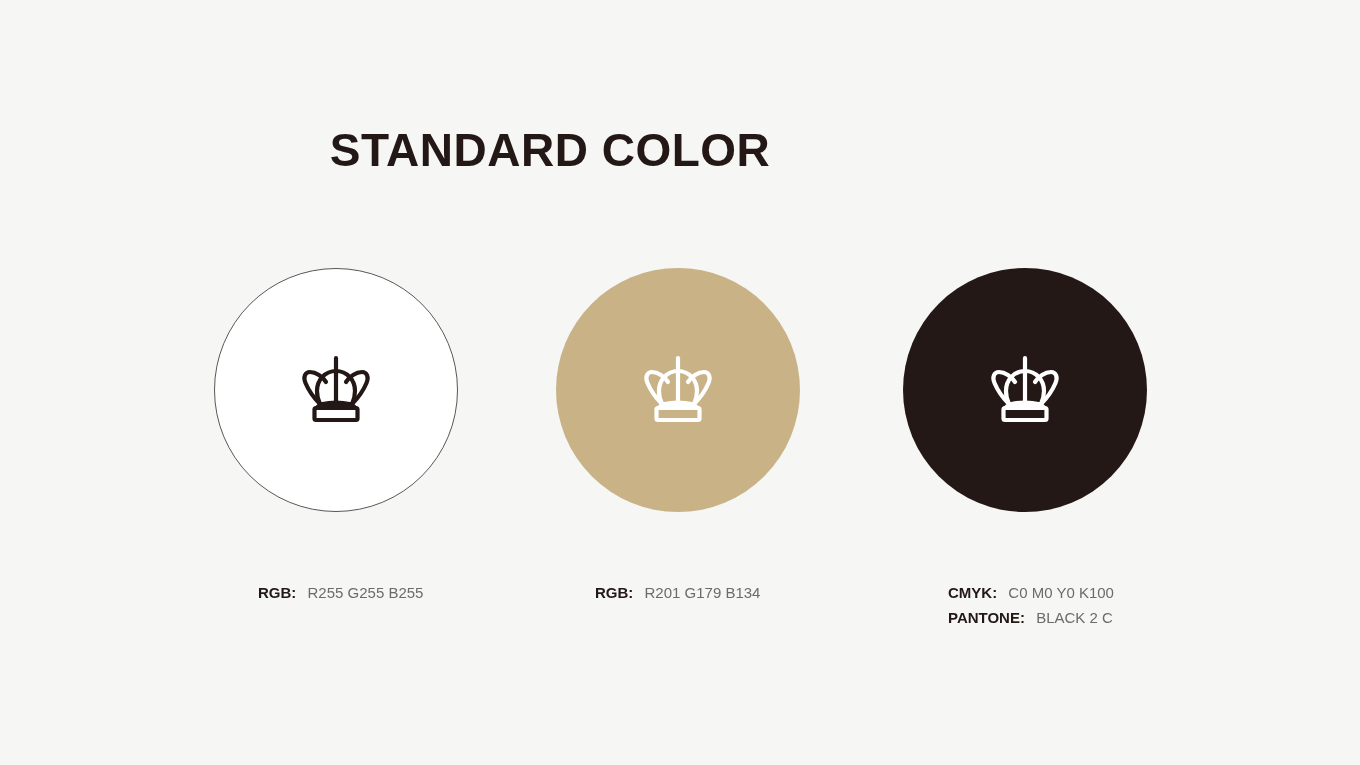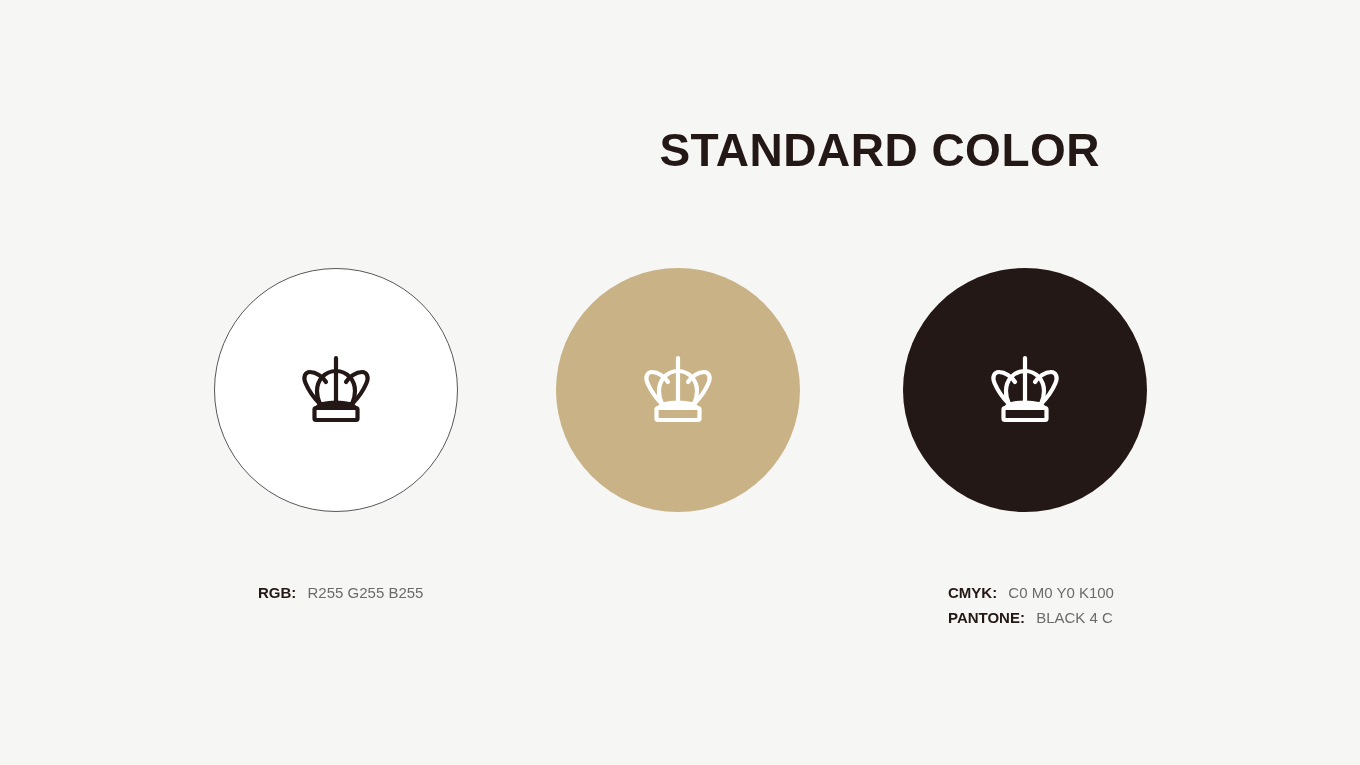--- a/index.html
+++ b/index.html
@@ -22,21 +22,21 @@
     width: 1360px;
     height: 765px;
   }
 
   
   .page-title {
     position: absolute;
     top: 122px;
     left: 0;
     width: 1100px;
-    text-align: right;
+    text-align: center;
     font-size: 46px;
     font-weight: bold;
     letter-spacing: 0.5px;
     color: #231815;
     line-height: 56px;
     white-space: pre;
   }
 
   
   .swatches {
@@ -146,20 +146,24 @@
             <line x1="52" y1="4" x2="52" y2="47"></line>
             <path d="M52 17 C41 17 33 26 33 37 C33 43 34.5 47 36 50 L68 50 C69.5 47 71 43 71 37 C71 26 63 17 52 17 Z"></path>
             <path d="M36 50 C30 44 24 35 21.5 29 C19 23 21 18 26 18 C32 18 38.5 22.5 42 28"></path>
             <path d="M68 50 C74 44 80 35 82.5 29 C85 23 83 18 78 18 C72 18 65.5 22.5 62 28"></path>
             <path d="M32.5 54 C35 50.5 42 48.5 52 48.5 C62 48.5 69 50.5 71.5 54 Z"></path>
             <rect x="30.5" y="54" width="43" height="12" rx="1.5"></rect>
           </g>
         </svg>
       </div>
       <div class="specs">
+        <div class="spec-row">
+          <span class="spec-label">RGB:</span>
+          <span class="spec-value">R201 G179 B134</span>
+        </div>
       </div>
     </div>
 
     <div class="swatch-col col-2">
       <div class="swatch-circle" id="circle-2" style="background: rgb(35, 24, 21);">
         <svg class="crown-icon" viewBox="0 0 104 72">
           <g id="crown-g-2" fill="none" stroke="#ffffff" stroke-width="4.2" stroke-linecap="round" stroke-linejoin="round">
             <line x1="52" y1="4" x2="52" y2="47"></line>
             <path d="M52 17 C41 17 33 26 33 37 C33 43 34.5 47 36 50 L68 50 C69.5 47 71 43 71 37 C71 26 63 17 52 17 Z"></path>
             <path d="M36 50 C30 44 24 35 21.5 29 C19 23 21 18 26 18 C32 18 38.5 22.5 42 28"></path>
@@ -169,19 +173,19 @@
           </g>
         </svg>
       </div>
       <div class="specs">
         <div class="spec-row">
           <span class="spec-label">CMYK:</span>
           <span class="spec-value">C0 M0 Y0 K100</span>
         </div>
         <div class="spec-row">
           <span class="spec-label">PANTONE:</span>
-          <span class="spec-value">BLACK 4 C</span>
+          <span class="spec-value">BLACK 2 C</span>
         </div>
       </div>
     </div>
 
   </div>
 </div>
 
 </body></html>

